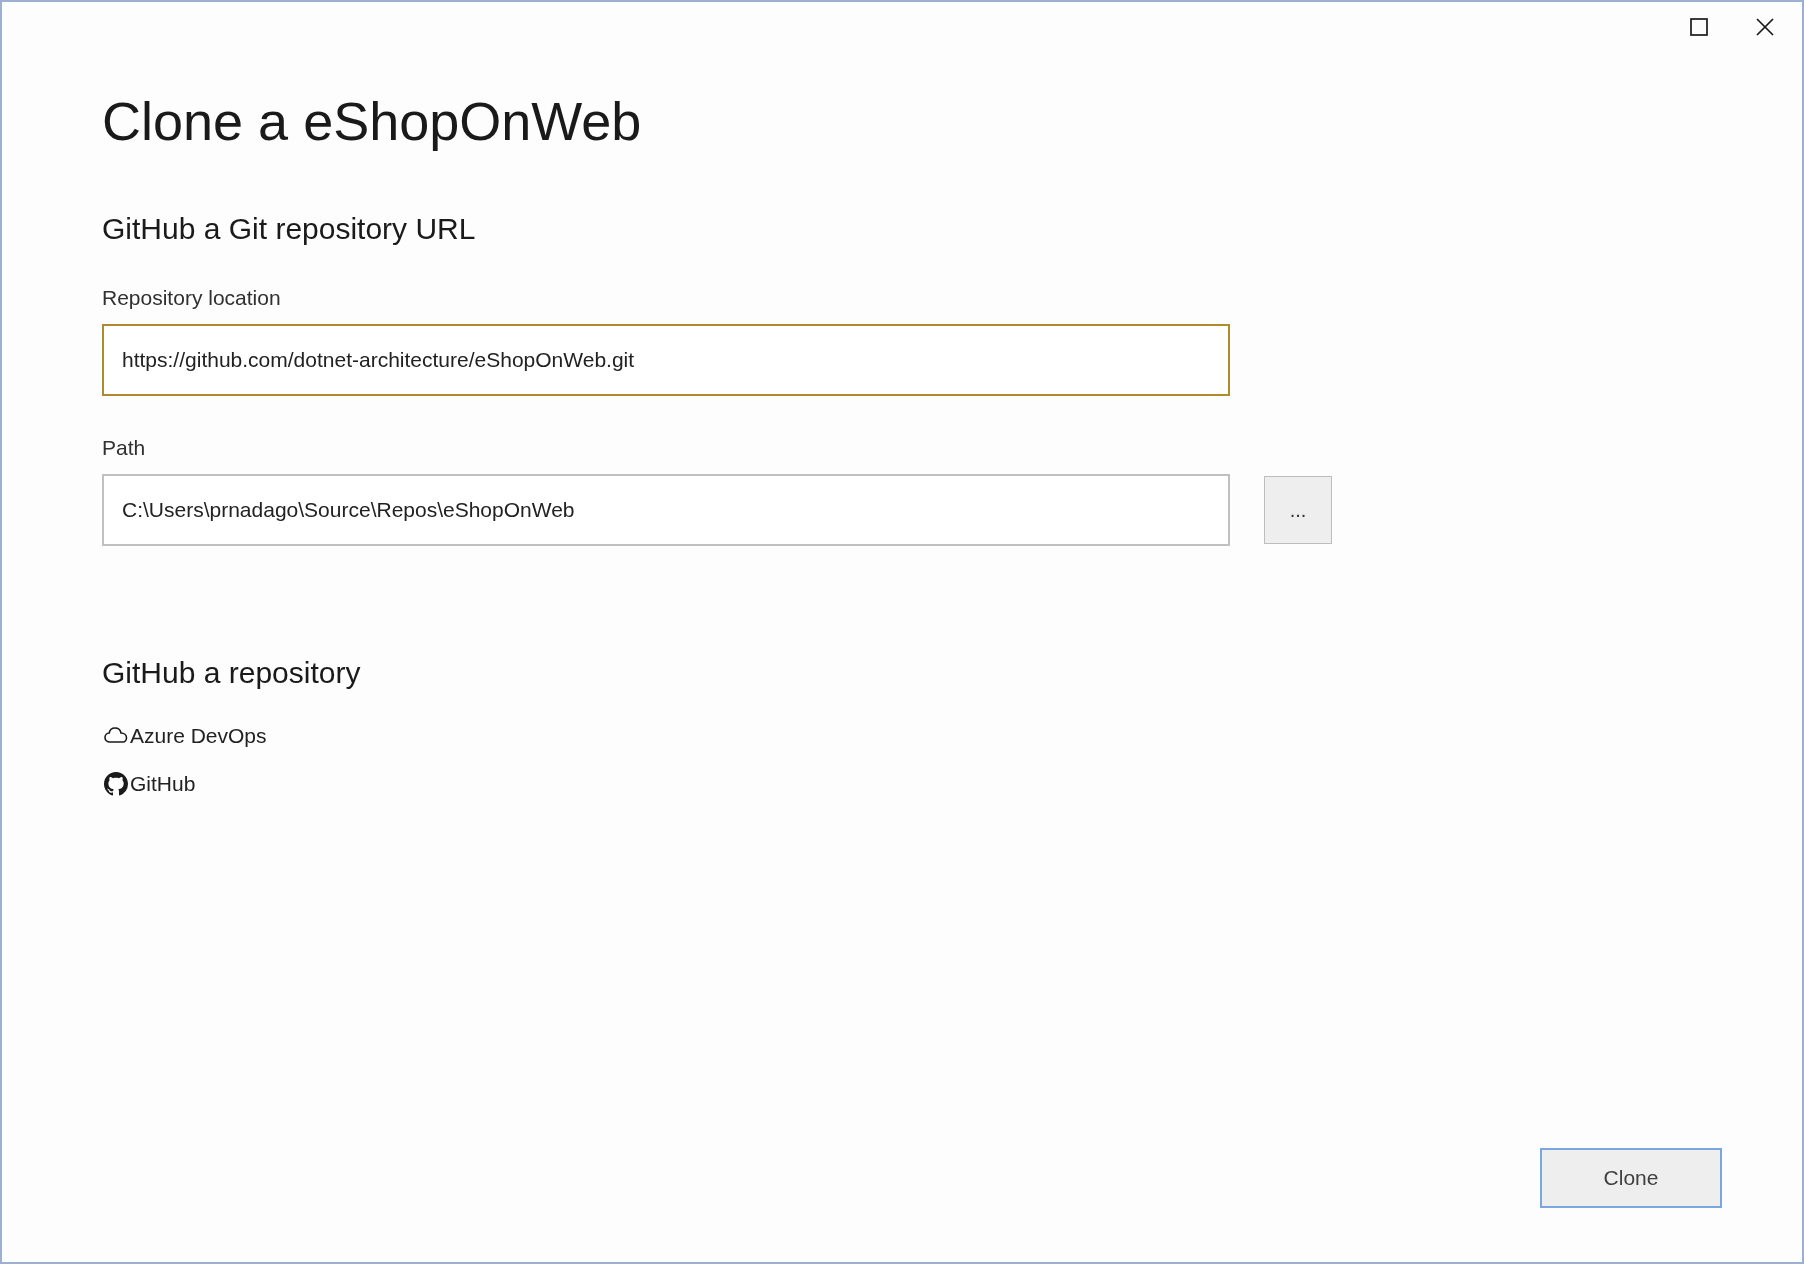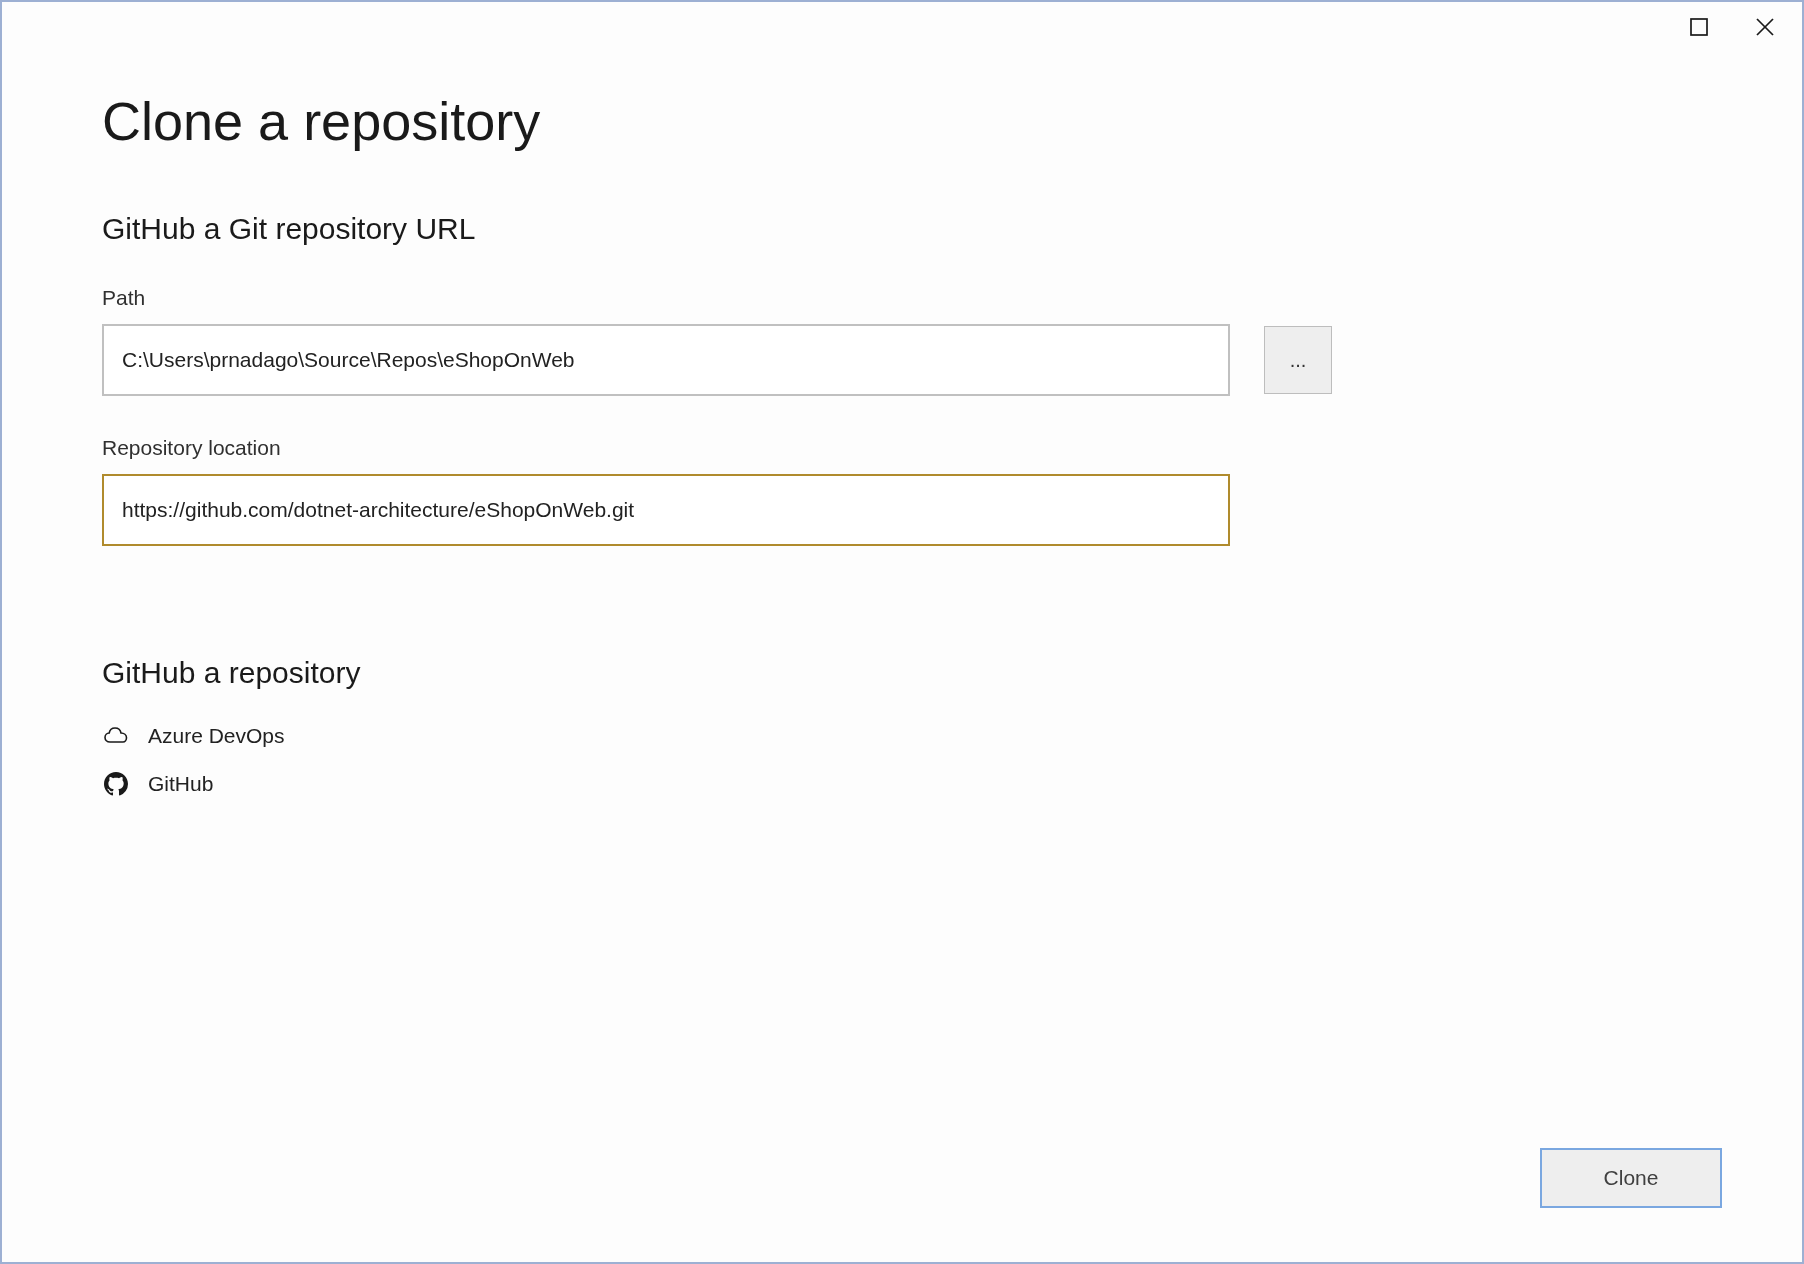--- a/index.html
+++ b/index.html
@@ -117,21 +117,20 @@
     .browse-heading {
       font-size: 30px;
       font-weight: 400;
       color: #1a1a1a;
       margin-bottom: 22px;
     }
     
     .browse-link {
       display: flex;
       align-items: center;
-      gap: 18px;
       font-size: 21px;
       color: #222;
       cursor: pointer;
       padding: 10px 0;
     }
     
     .icon-wrap {
       width: 28px;
       height: 28px;
       display: inline-flex;
@@ -174,36 +173,36 @@
         <svg width="18" height="18" viewBox="0 0 18 18">
             <line x1="1" y1="1" x2="17" y2="17" stroke="#1a1a1a" stroke-width="1.7"></line>
             <line x1="17" y1="1" x2="1" y2="17" stroke="#1a1a1a" stroke-width="1.7"></line>
           </svg>
       </span>
     </div>
   </div>
 
   <div class="content">
 
-    <h1 class="page-title">Clone a repository</h1>
+    <h1 class="page-title">Clone a eShopOnWeb</h1>
 
     <h2 class="section-heading">GitHub a Git repository URL</h2>
+
+    <div class="field-group">
+      <div class="field-label">Repository location</div>
+      <div class="input-row">
+        <input type="text" class="text-input focused" value="https://github.com/dotnet-architecture/eShopOnWeb.git" style="">
+      </div>
+    </div>
 
     <div class="field-group">
       <div class="field-label">Path</div>
       <div class="input-row">
         <input type="text" class="text-input" value="C:\Users\prnadago\Source\Repos\eShopOnWeb" style="">
         <button class="browse-button">...</button>
-      </div>
-    </div>
-
-    <div class="field-group">
-      <div class="field-label">Repository location</div>
-      <div class="input-row">
-        <input type="text" class="text-input focused" value="https://github.com/dotnet-architecture/eShopOnWeb.git" style="">
       </div>
     </div>
 
     <div class="browse-section">
       <h2 class="browse-heading">GitHub a repository</h2>
 
       <div class="browse-link">
         <span class="icon-wrap">
           <svg width="26" height="20" viewBox="0 0 26 20">
               <path d="M20 16 H7 C4 16 2 14 2 11.5 C2 9 4 7 6.2 7 C6.7 4 9 2 12 2 C15 2 17.5 4 18 7 C21 7 23.5 9 23.5 11.8 C23.5 14 22 16 20 16 Z" fill="none" stroke="#1a1a1a" stroke-width="1.6"></path>

